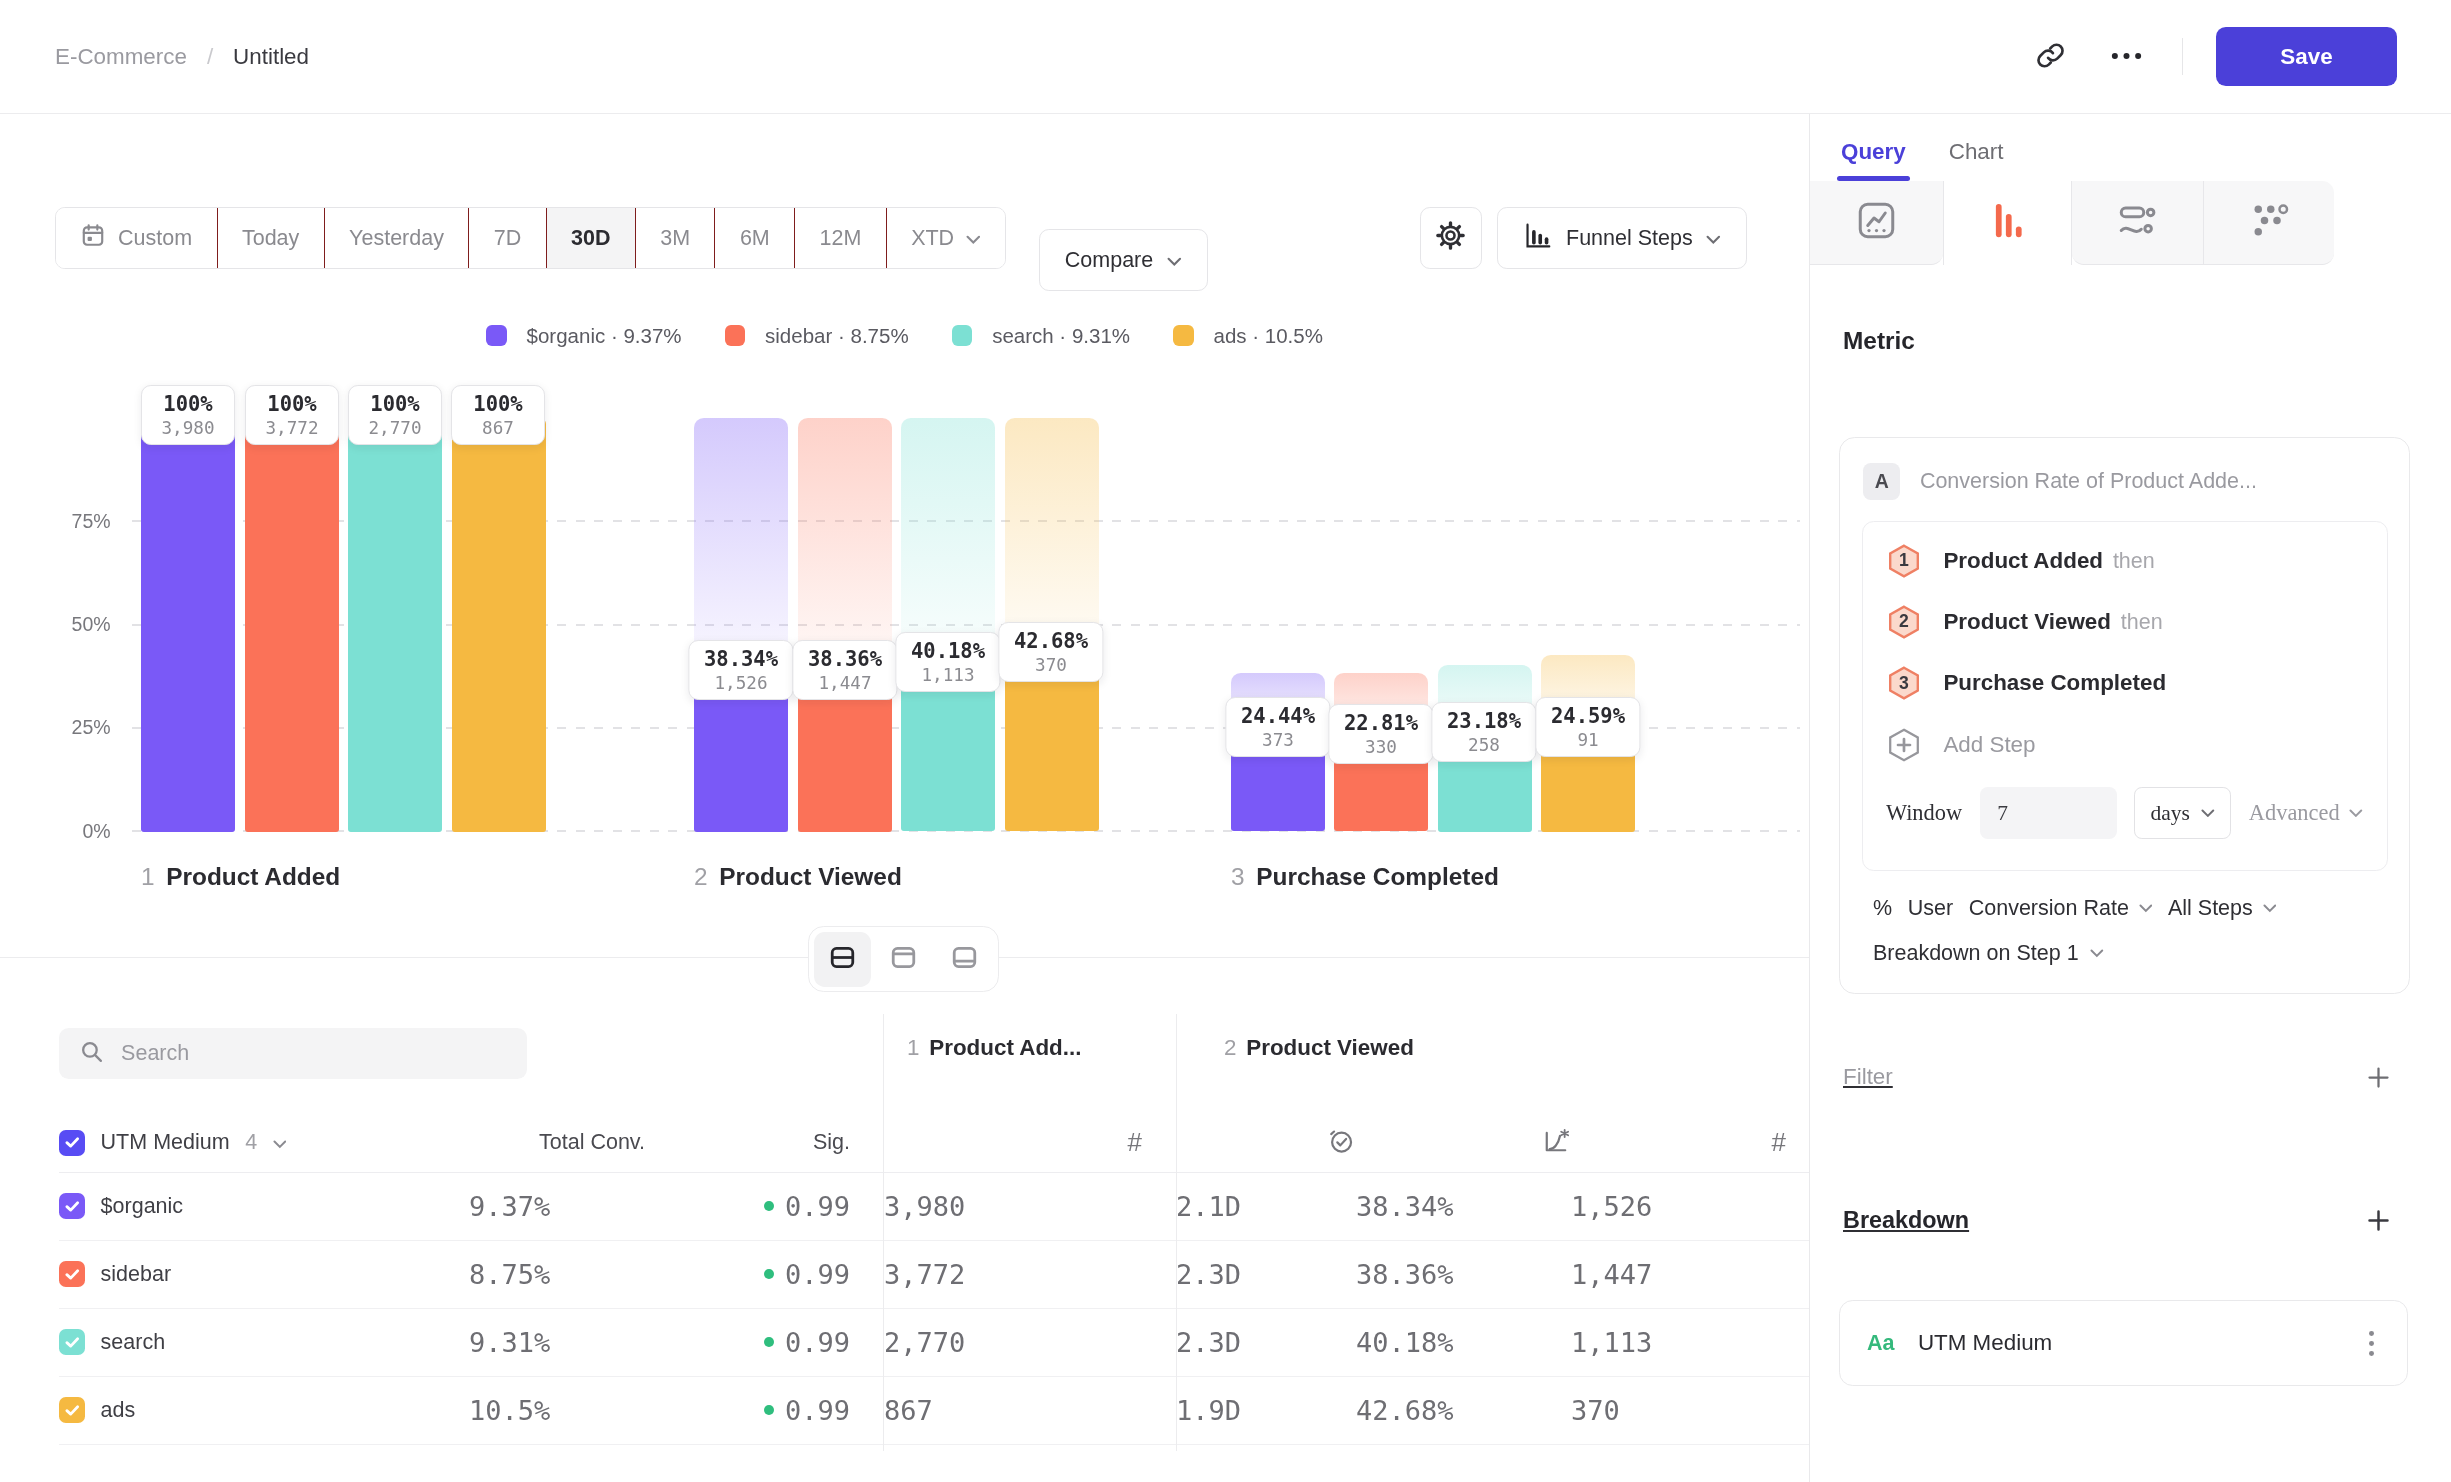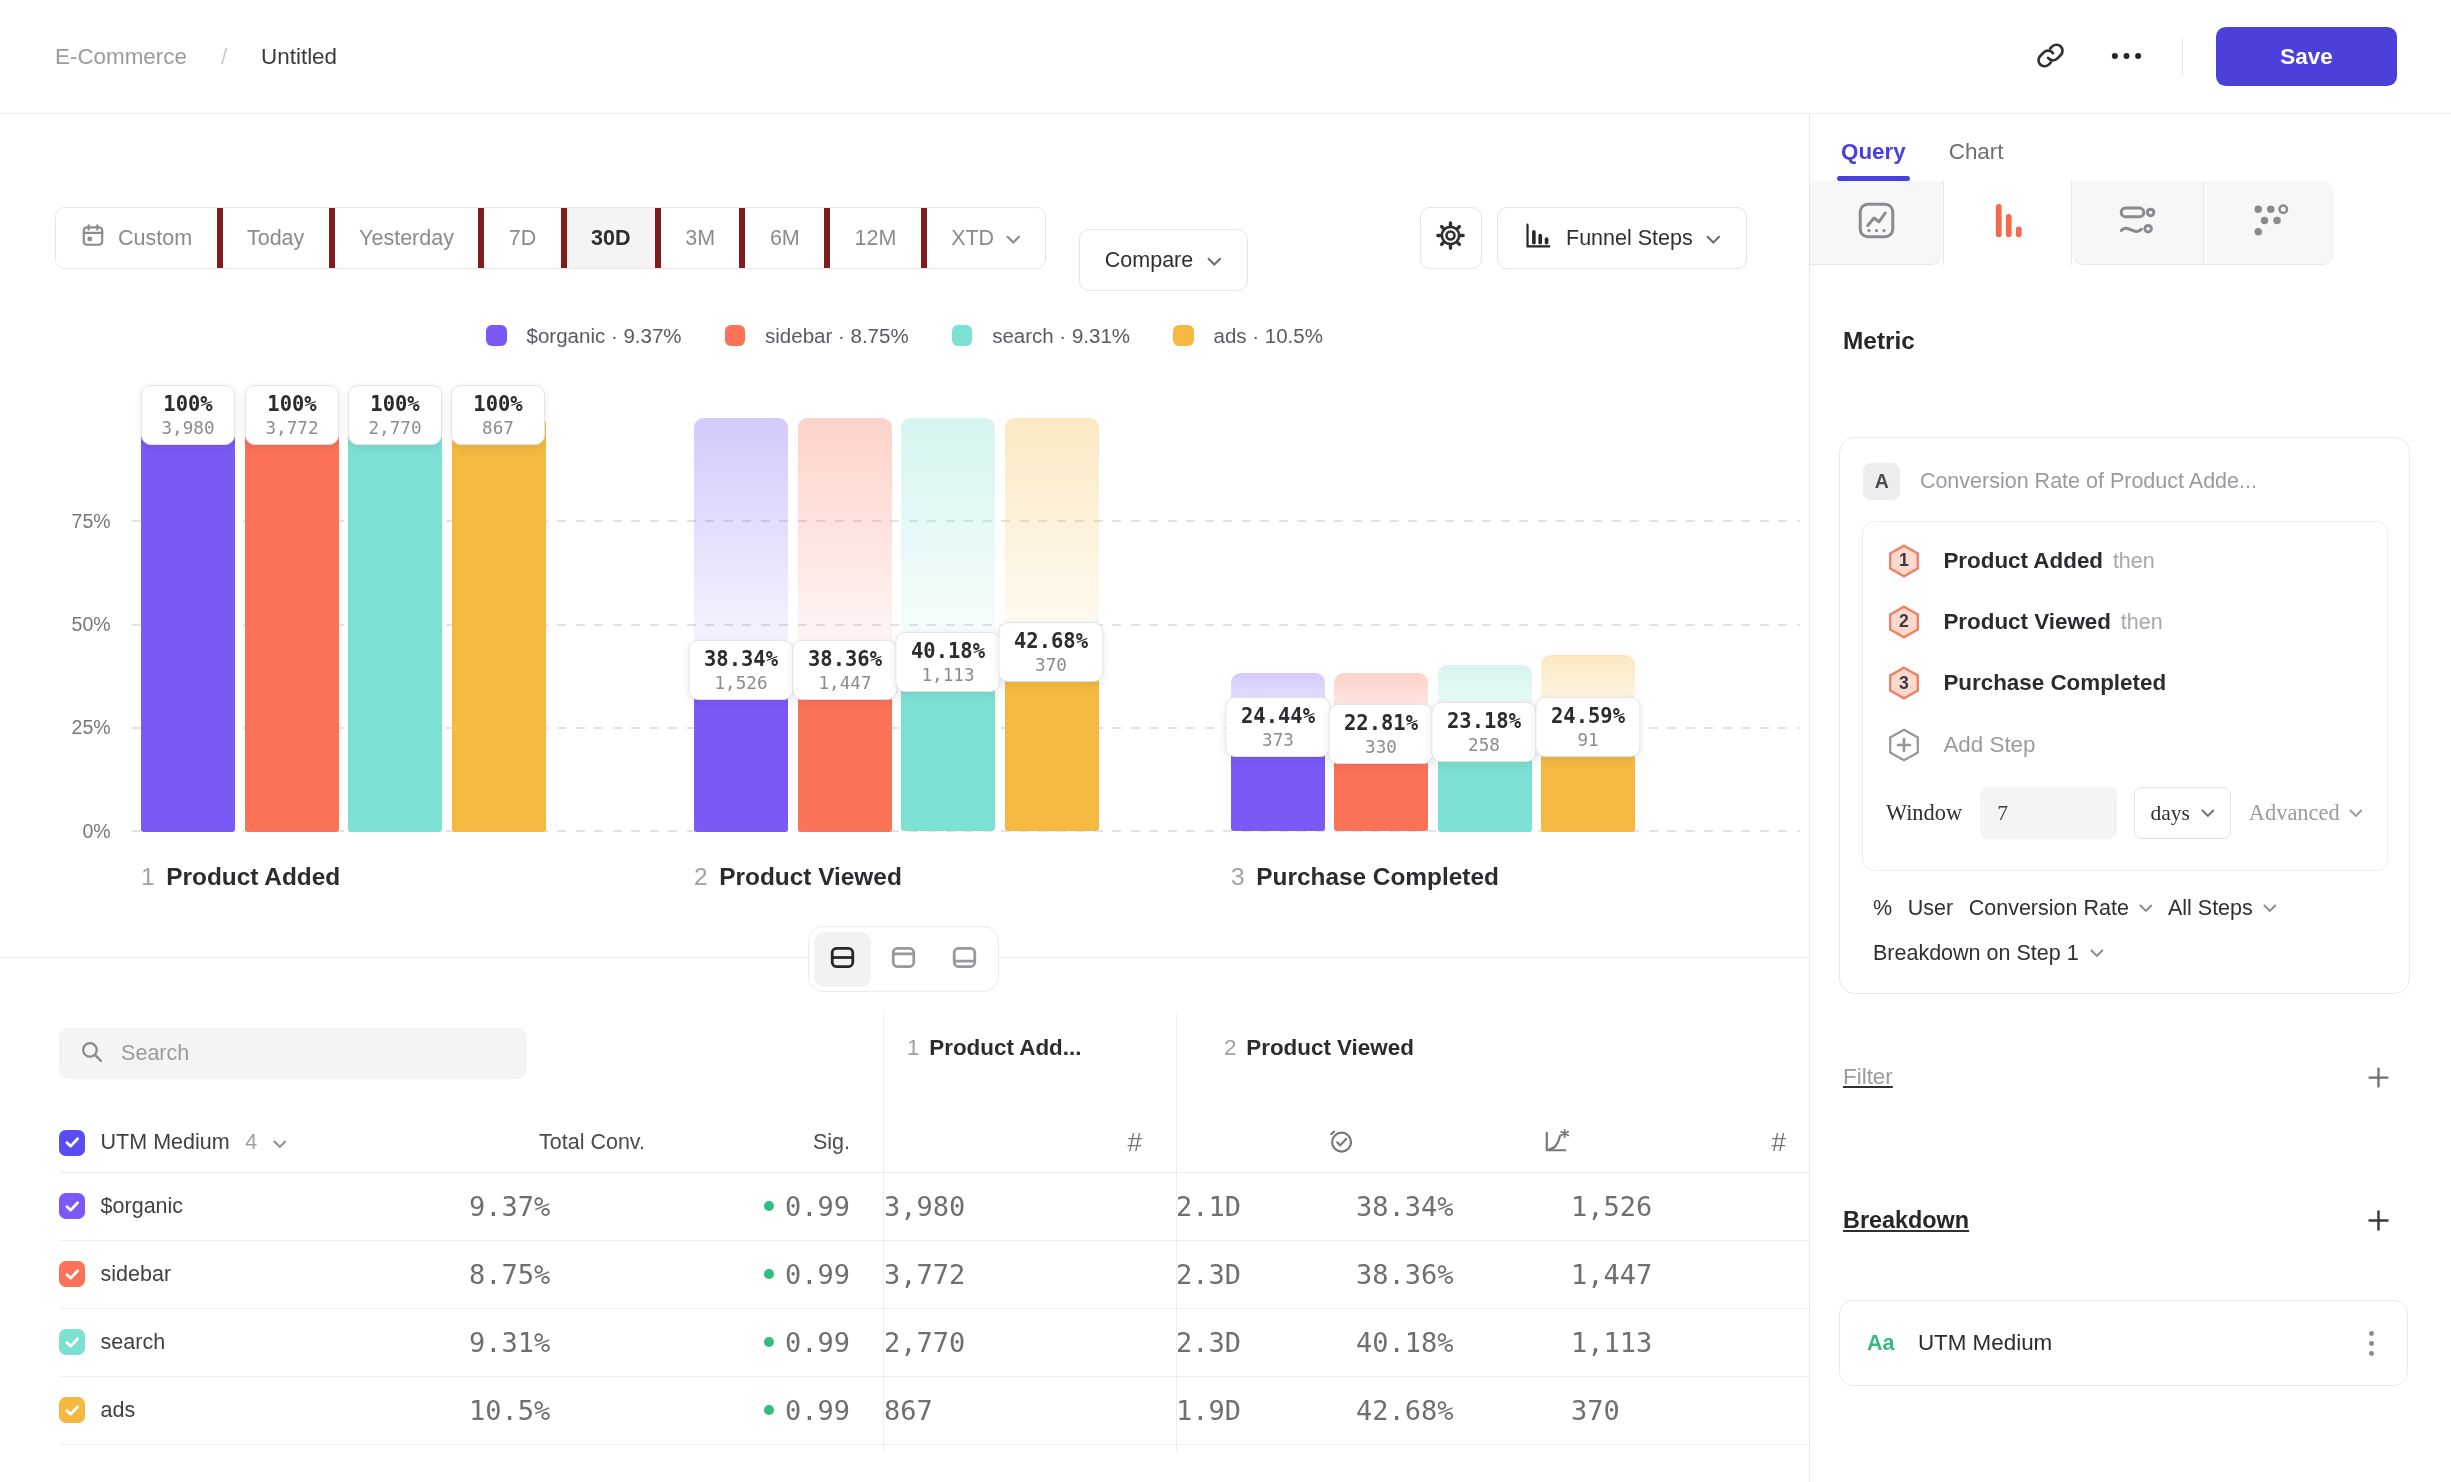--- a/index.html
+++ b/index.html
@@ -4,39 +4,39 @@
 <style>
   html,body{margin:0;padding:0;background:#fff;}
   *{box-sizing:border-box;}
   #app{position:relative;width:2452px;height:1482px;background:#fff;overflow:hidden;
        font-family:"Liberation Sans","DejaVu Sans",sans-serif;color:#2f2f34;}
   .mono{font-family:"DejaVu Sans Mono",monospace;}
 
   
   .topbar{height:114px;display:flex;align-items:center;justify-content:space-between;
           padding:0 55px 0 55px;border-bottom:1px solid #ececee;}
-  .breadcrumb{font-size:22.4px;display:flex;align-items:center;gap:34px;}
+  .breadcrumb{font-size:22.4px;display:flex;align-items:center;gap:20px;}
   .crumb-muted{color:#9a9aa0;}
   .crumb-sep{color:#c9c9cd;}
   .crumb-current{color:#3a3a40;font-weight:500;}
   .topbar-right{display:flex;align-items:center;gap:33px;}
   .icon-btn{background:none;border:none;cursor:pointer;display:flex;align-items:center;padding:5.9px;}
   .vdivider{width:1px;height:37px;background:#e6e6e8;}
   .save-btn{width:181px;height:59px;background:#4b40d9;color:#fff;border:none;border-radius:9.8px;
             font-size:22.4px;font-weight:600;font-family:inherit;cursor:pointer;}
 
   
   .content{position:absolute;left:0;top:114px;width:1809px;height:1368px;}
   .sidebar{position:absolute;left:1809px;top:114px;width:626px;height:1368px;border-left:1px solid #e9e9eb;}
 
   
   .toolbar{display:flex;align-items:center;margin:93px 62px 0 55px;height:62px;}
   .range-group{display:flex;border:1px solid #e5e5e8;border-radius:9.8px;overflow:hidden;height:62px;background:#fff;}
   .range-btn{display:flex;align-items:center;gap:11.7px;padding:0 24.4px;background:#fff;border:none;
-             border-right:6px solid #7f1d1d;font-size:21.5px;color:#8a8a8f;font-family:inherit;cursor:pointer;white-space:nowrap;}
+             border-right:1px solid #7f1d1d;font-size:21.5px;color:#8a8a8f;font-family:inherit;cursor:pointer;white-space:nowrap;}
   .range-btn:last-child{border-right:none;}
   .range-btn.selected{background:#f4f4f5;color:#2b2b30;font-weight:700;}
   .pill-btn{display:flex;align-items:center;gap:13.7px;height:62px;padding:0 25px;background:#fff;
             border:1px solid #e5e5e8;border-radius:9.8px;font-size:21.5px;color:#2f2f34;font-family:inherit;cursor:pointer;}
   .compare{margin-left:33px;color:#2f2f34;margin-top:44px;}
   .toolbar-spacer{flex:1;}
   .gear{width:62px;justify-content:center;padding:0;}
   .funnel-steps{margin-left:15.6px;font-weight:500;}
   .chev{flex:0 0 auto;}
 

